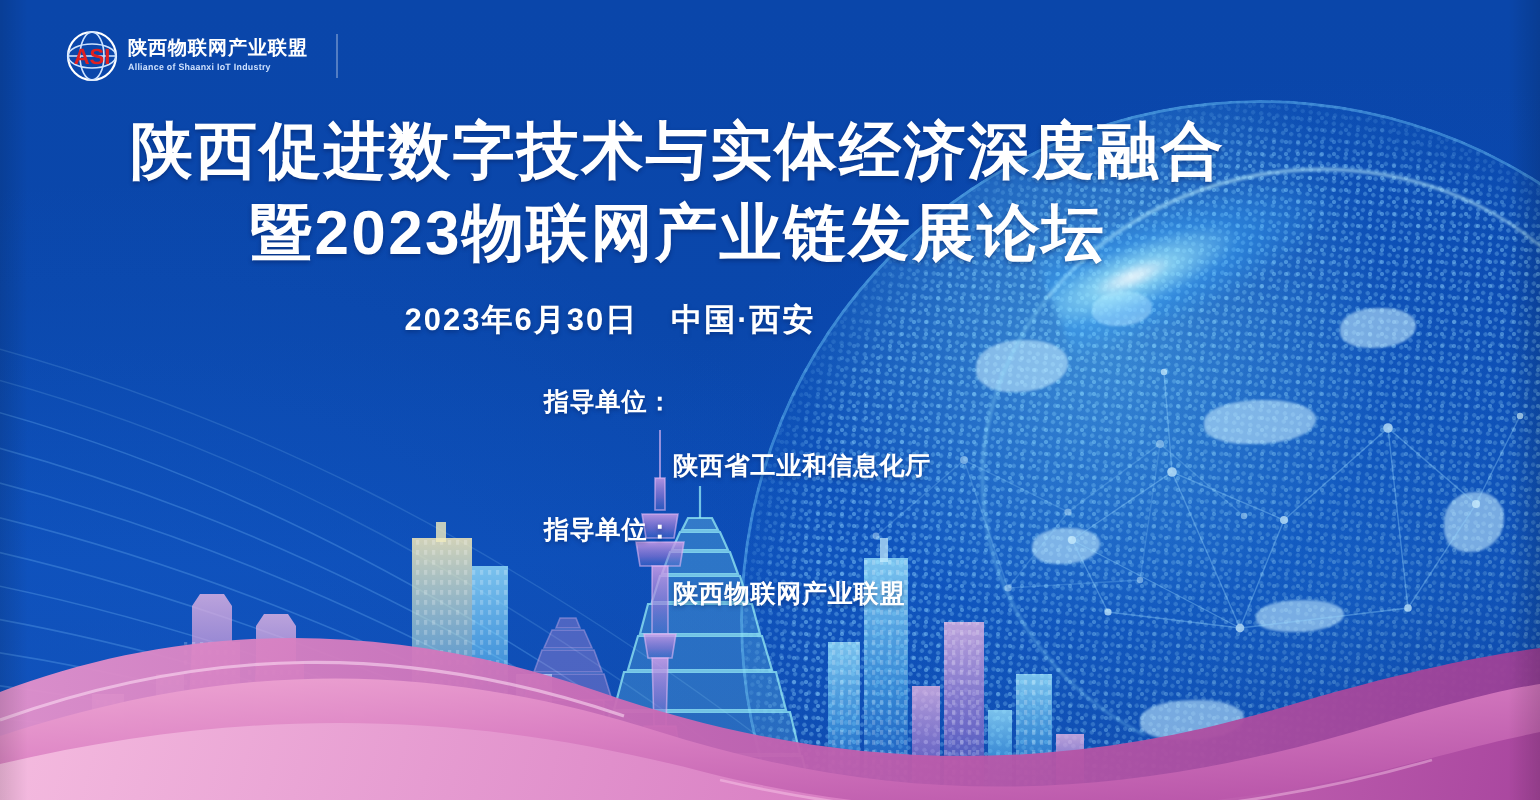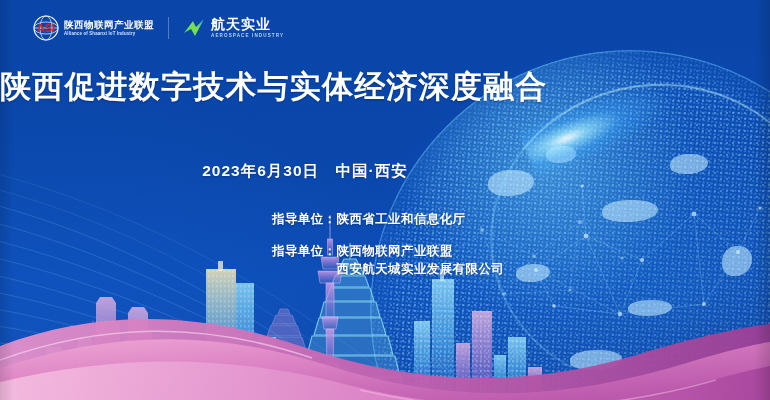--- a/index.html
+++ b/index.html
@@ -227,50 +227,51 @@
 
   
   .content {
     position: absolute;
     inset: 0;
     z-index: 20;
     border-radius: 28px;
   }
   .title-block {
     position: absolute;
-    top: 66px;
+    top: 55px;
     left: 0;
     width: 678px;
+    text-align: center;
   }
   .title-line {
     display: block;
     color: #ffffff;
     font-weight: 700;
     font-size: 31px;
     line-height: 41px;
     letter-spacing: 1.2px;
     text-shadow: 0 1px 2px rgba(0,24,80,0.45);
     white-space: nowrap;
   }
   .date-line {
     position: absolute;
-    top: 161px;
+    top: 150px;
     left: 0;
     width: 610px;
     text-align: center;
     color: #ffffff;
     font-weight: 700;
     font-size: 15.5px;
     letter-spacing: 1px;
     text-shadow: 0 1px 2px rgba(0,24,80,0.4);
     white-space: nowrap;
   }
   .units {
     position: absolute;
-    top: 210px;
+    top: 192px;
     left: 272px;
     width: 330px;
   }
   .unit-row {
     display: flex;
     align-items: flex-start;
     margin-bottom: 14px;
   }
   .unit-label {
     flex: 0 0 auto;
@@ -288,20 +289,21 @@
     flex-direction: column;
   }
   .unit-value {
     color: #ffffff;
     font-weight: 700;
     font-size: 12.5px;
     line-height: 18px;
     letter-spacing: 0.4px;
     white-space: nowrap;
     text-shadow: 0 1px 2px rgba(0,24,80,0.4);
+    margin-top: 32px;
   }
 </style>
 </head>
 <body>
 
 <div id="stage">
 
   <div class="bg-base"></div>
 
   <div class="globe-wrap">
@@ -543,57 +545,41 @@
           <text x="13" y="17" text-anchor="middle" font-family="Liberation Sans, sans-serif" font-size="11" font-weight="700" fill="#e02020">ASI</text>
         </svg>
         <span class="asi-text">
           <span class="asi-cn">陕西物联网产业联盟</span>
           <span class="asi-en">Alliance of Shaanxi IoT Industry</span>
         </span>
       </div>
 
       <span class="logo-div"></span>
 
-      <div class="logo-aero">
-        <svg class="aero-mark" viewBox="0 0 22 20">
-          <defs>
-            <linearGradient id="swG" x1="0" y1="1" x2="1" y2="0">
-              <stop offset="0%" stop-color="#2ee06a"></stop>
-              <stop offset="50%" stop-color="#7fe04a"></stop>
-              <stop offset="100%" stop-color="#1fb3e8"></stop>
-            </linearGradient>
-          </defs>
-          <path d="M1 15 L10 3 L13 9 L21 1 L12 18 L8 11 Z" fill="url(#swG)"></path>
-        </svg>
-        <span class="aero-text">
-          <span class="aero-cn">航天实业</span>
-          <span class="aero-en">AEROSPACE INDUSTRY</span>
-        </span>
-      </div>
     </div>
 
     <div class="title-block">
       <span class="title-line">陕西促进数字技术与实体经济深度融合</span>
+      <span class="title-line">暨2023物联网产业链发展论坛</span>
     </div>
 
     <div class="date-line">2023年6月30日　中国·西安</div>
 
     <div class="units">
 
       <div class="unit-row">
         <span class="unit-label">指导单位：</span>
         <span class="unit-values">
           <span class="unit-value">陕西省工业和信息化厅</span>
         </span>
       </div>
 
       <div class="unit-row">
         <span class="unit-label">指导单位：</span>
         <span class="unit-values">
           <span class="unit-value">陕西物联网产业联盟</span>
-          <span class="unit-value">西安航天城实业发展有限公司</span>
         </span>
       </div>
 
     </div>
 
   </div>
 </div>
 
 </body></html>

